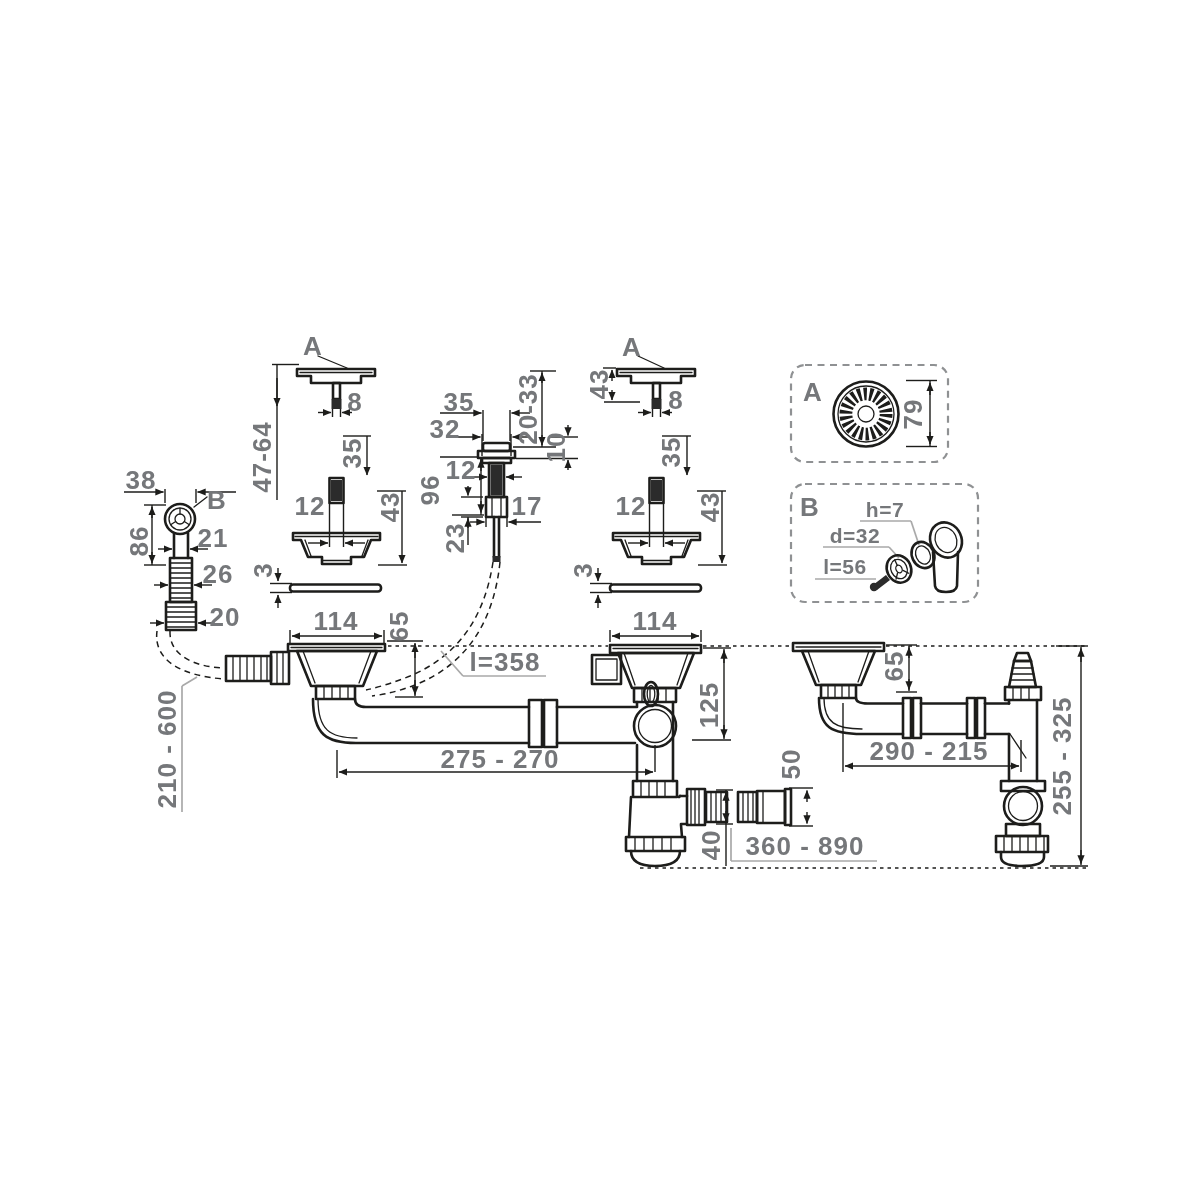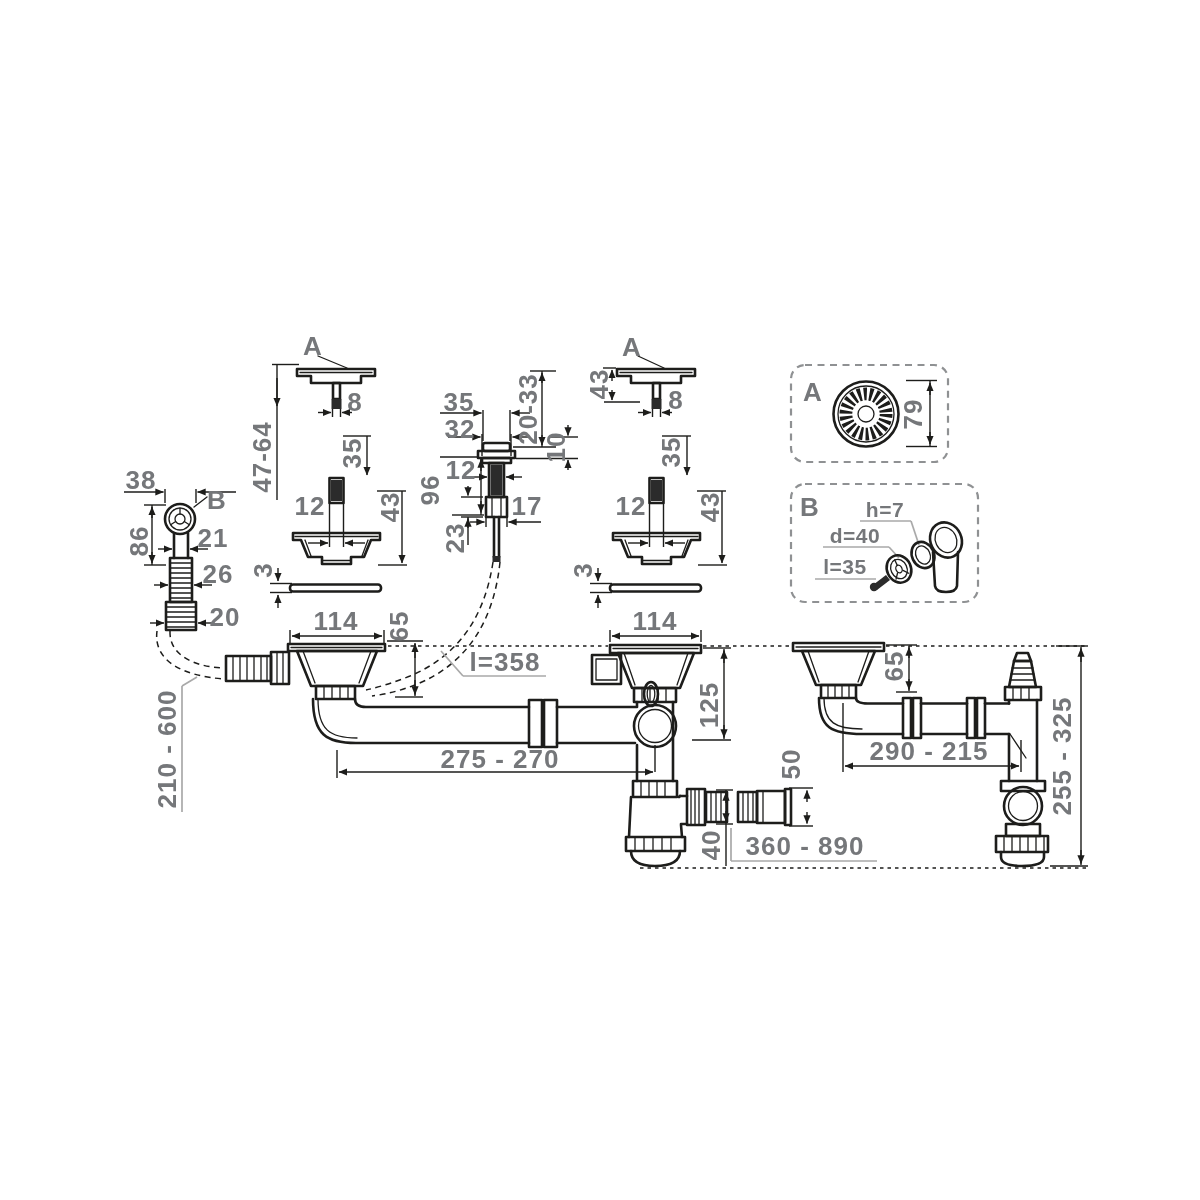--- a/index.html
+++ b/index.html
@@ -506,21 +506,21 @@
 <div class="lbl" style="left:355px;top:402px">8</div>
 <div class="lbl rot" style="left:262px;top:457px">47-64</div>
 <div class="lbl rot" style="left:352px;top:453px">35</div>
 <div class="lbl" style="left:310px;top:506px">12</div>
 <div class="lbl rot" style="left:390px;top:507px">43</div>
 <div class="lbl rot" style="left:263px;top:570px">3</div>
 <div class="lbl" style="left:336px;top:621px">114</div>
 <div class="lbl rot" style="left:399px;top:626px">65</div>
 
 <div class="lbl" style="left:459px;top:402px">35</div>
-<div class="lbl" style="left:460px;top:429px">32</div>
+<div class="lbl" style="left:445px;top:429px">32</div>
 <div class="lbl rot" style="left:528px;top:409px">20-33</div>
 <div class="lbl rot" style="left:556px;top:447px">10</div>
 <div class="lbl rot" style="left:430px;top:490px">96</div>
 <div class="lbl" style="left:461px;top:470px">12</div>
 <div class="lbl" style="left:527px;top:506px">17</div>
 <div class="lbl rot" style="left:455px;top:538px">23</div>
 <div class="lbl" style="left:505px;top:662px">l=358</div>
 
 <div class="lbl rot" style="left:599px;top:384px">43</div>
 <div class="lbl" style="left:632px;top:347px">A</div>
@@ -547,16 +547,16 @@
 
 <div class="lbl rot" style="left:894px;top:666px">65</div>
 <div class="lbl" style="left:929px;top:751px">290 - 215</div>
 <div class="lbl rot" style="left:1062px;top:756px">255 - 325</div>
 
 <div class="lbl" style="left:813px;top:392px">A</div>
 <div class="lbl rot" style="left:913px;top:414px">79</div>
 
 <div class="lbl" style="left:810px;top:507px">B</div>
 <div class="lbl sm" style="left:885px;top:509px">h=7</div>
-<div class="lbl sm" style="left:855px;top:535px">d=40</div>
-<div class="lbl sm" style="left:845px;top:566px">l=35</div>
+<div class="lbl sm" style="left:855px;top:535px">d=32</div>
+<div class="lbl sm" style="left:845px;top:566px">l=56</div>
 
 </div>
 
 </body></html>

